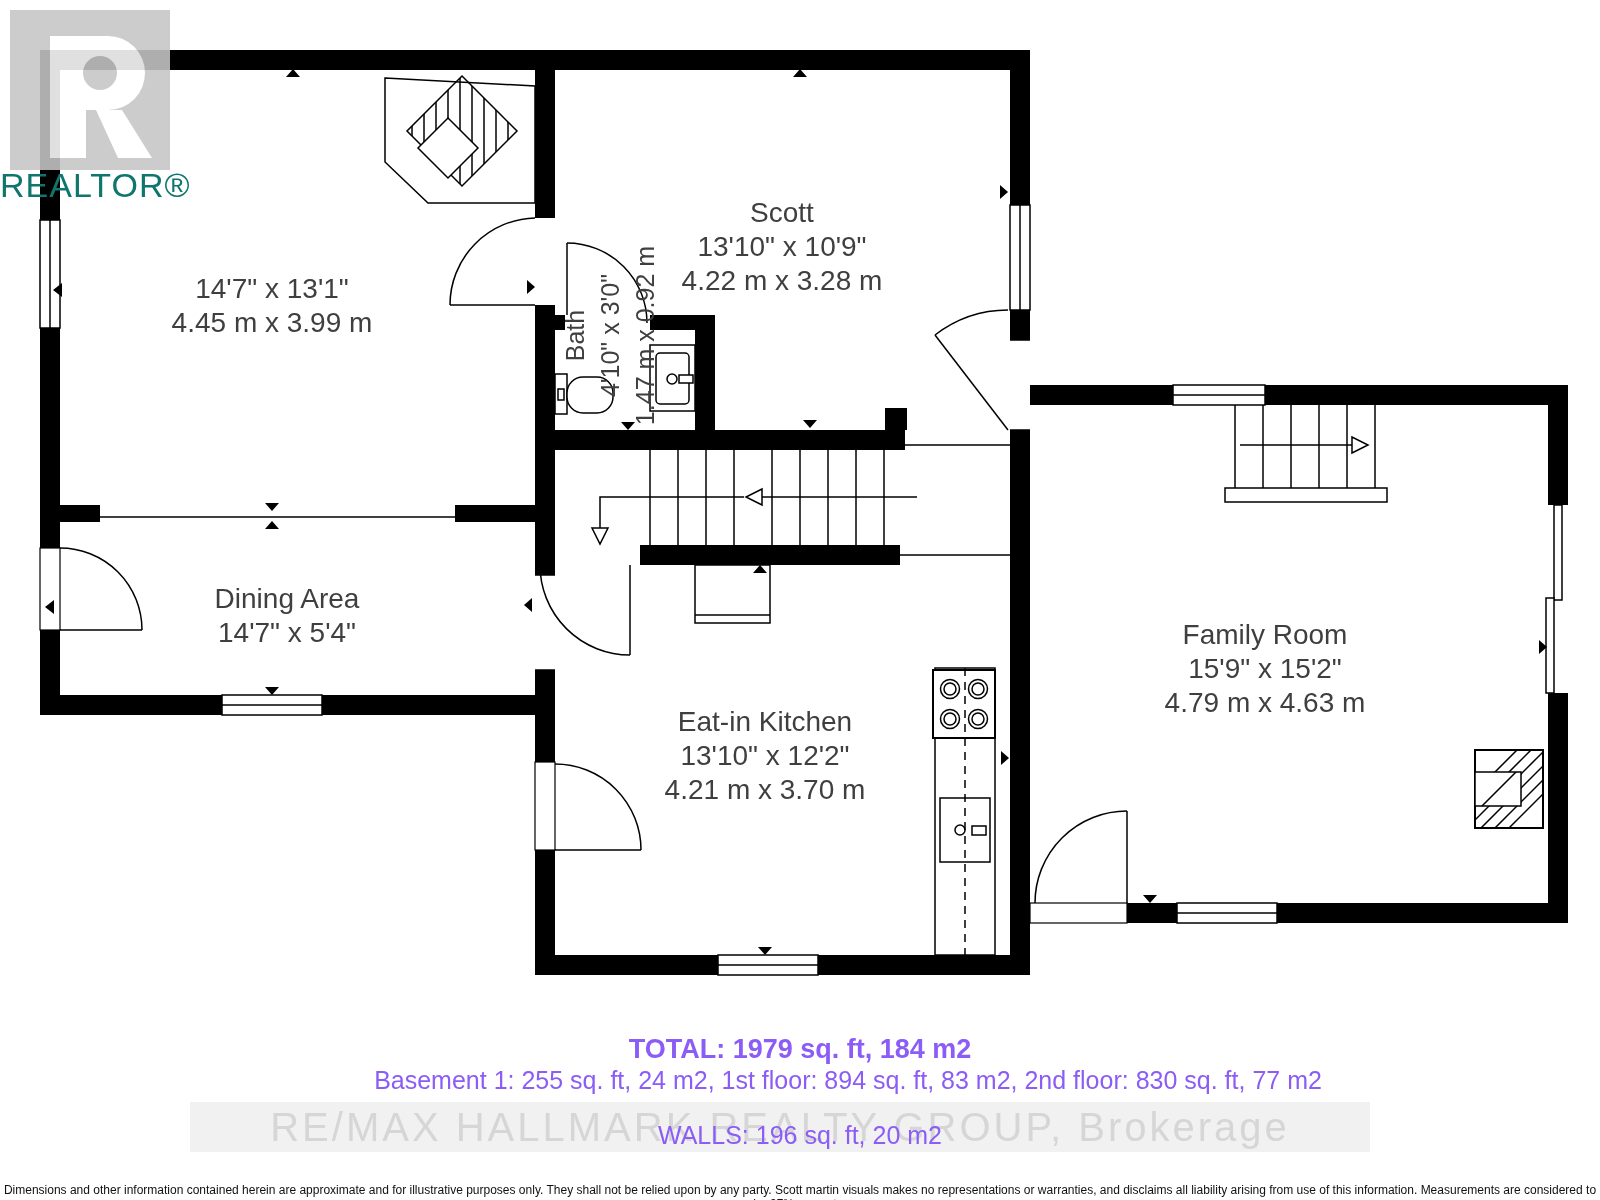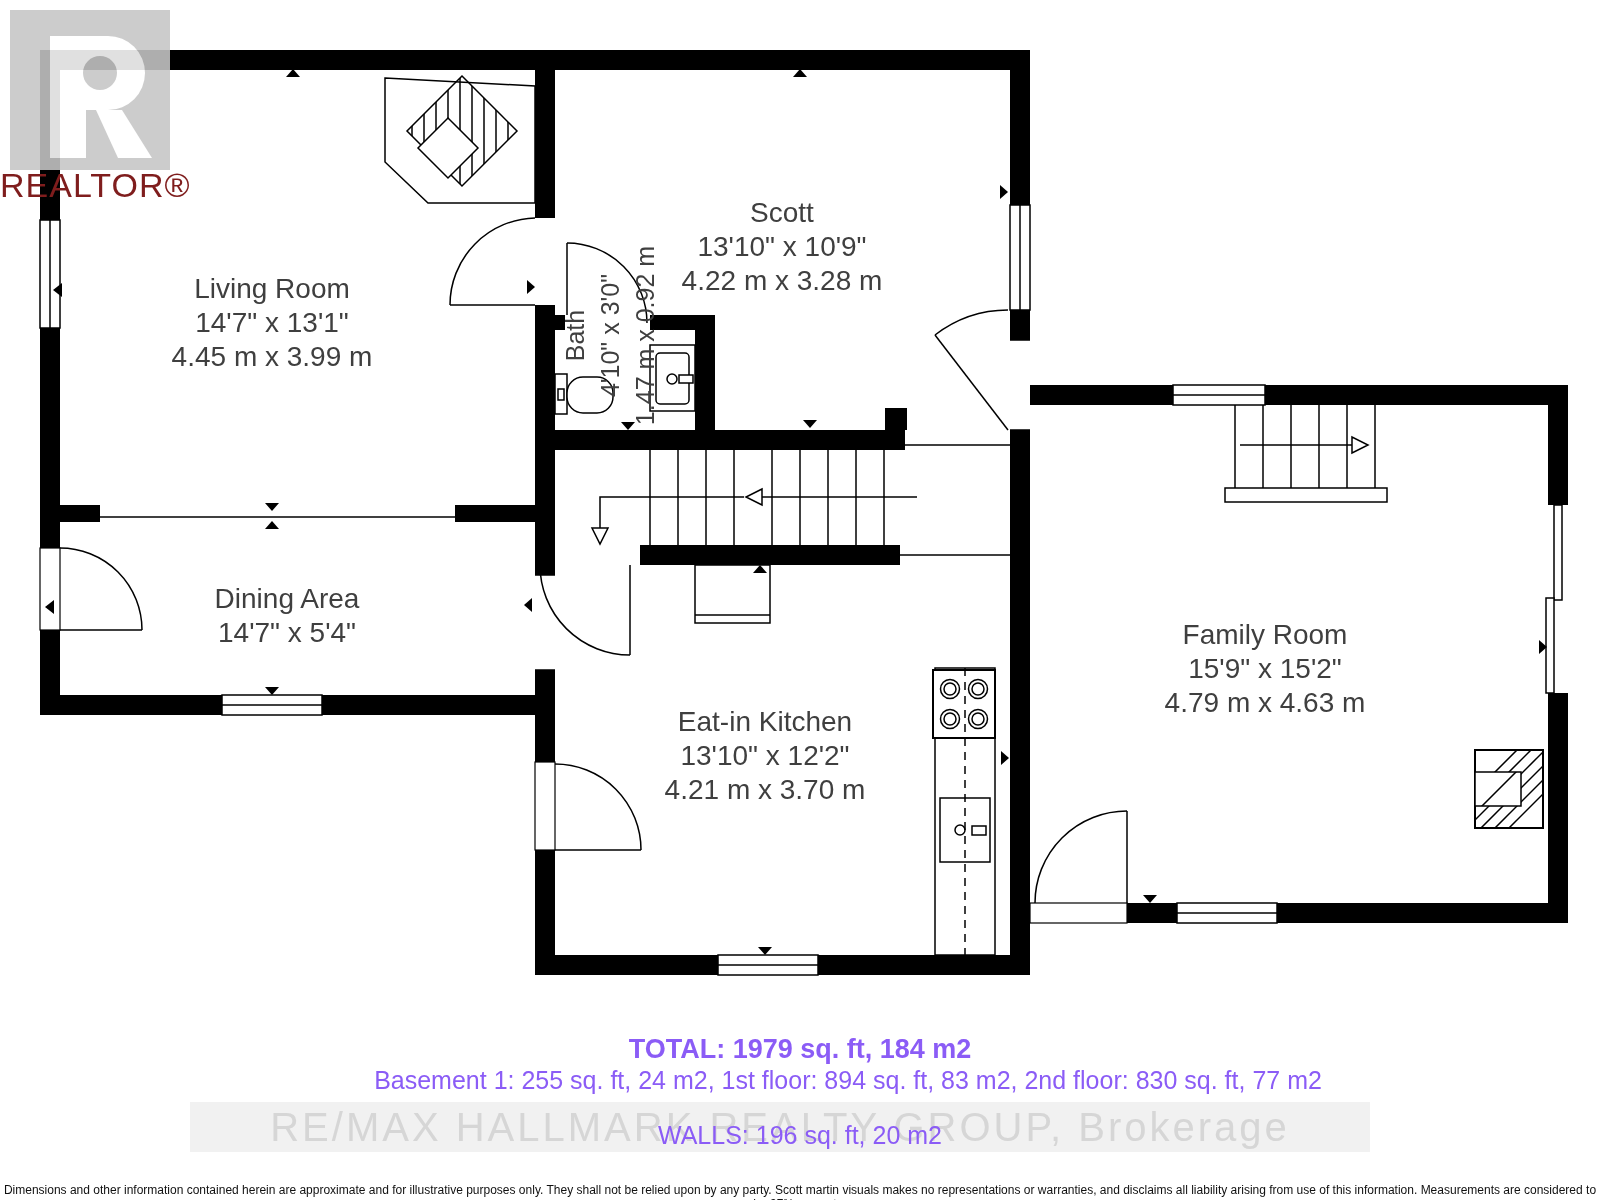--- a/index.html
+++ b/index.html
@@ -3,21 +3,21 @@
 <meta charset="utf-8">
 <style>
   html,body{margin:0;padding:0;background:#fff;}
   .canvas{position:relative;width:1600px;height:1200px;background:#fff;overflow:hidden;
           font-family:"Liberation Sans",sans-serif;}
   svg.plan{position:absolute;left:0;top:0;}
   .room-label{position:absolute;text-align:center;color:#3f3f3f;font-size:28px;line-height:34px;}
   .bath-label{transform:rotate(-90deg);font-size:25px;line-height:35px;}
   .logo{position:absolute;left:10px;top:10px;width:160px;height:160px;opacity:.88;}
   .logo-caption{position:absolute;left:0px;top:166px;width:184px;text-align:center;
-                font-size:34px;color:#7f1d1d;letter-spacing:1px;}
+                font-size:34px;color:#0f766e;letter-spacing:1px;}
   .watermark{position:absolute;left:190px;top:1102px;width:1180px;height:50px;background:#f1f1f1;
              color:#d6d6d6;font-size:40px;letter-spacing:3px;text-align:center;line-height:50px;
              white-space:nowrap;overflow:hidden;}
   .sum{position:absolute;left:0;width:1600px;text-align:center;color:#8b5cf6;}
   .sum.total{top:1034px;font-size:27px;font-weight:bold;}
   .sum.l2{top:1066px;font-size:25px;padding-left:48px;}
   .sum.l3{top:1095px;font-size:25px;}
   .sum.l4{top:1121px;font-size:25px;}
   .disclaimer{position:absolute;left:0;top:1183px;width:1600px;text-align:center;
               font-size:12px;color:#101010;}
@@ -246,21 +246,20 @@
 
   <svg class="logo" width="160" height="160" viewBox="0 0 160 160">
     <rect x="0" y="0" width="160" height="160" fill="#c6c6c6"></rect>
     <path d="M40 26 h58 a37 37 0 0 1 0 74 h-22 v48 h-36 z" fill="#ffffff"></path>
     <circle cx="90" cy="63" r="17" fill="#c6c6c6"></circle>
     <polygon points="86,100 112,100 142,148 108,148" fill="#ffffff"></polygon>
   </svg>
   <div class="logo-caption">REALTOR®</div>
 
   <div class="room-label" style="left:92px;top:272px;width:360px;">
-    <div>Living Room</div>
     <div>14'7" x 13'1"</div>
     <div>4.45 m x 3.99 m</div>
   </div>
 
   <div class="room-label" style="left:602px;top:196px;width:360px;">
     <div>Scott</div>
     <div>13'10" x 10'9"</div>
     <div>4.22 m x 3.28 m</div>
   </div>
 

